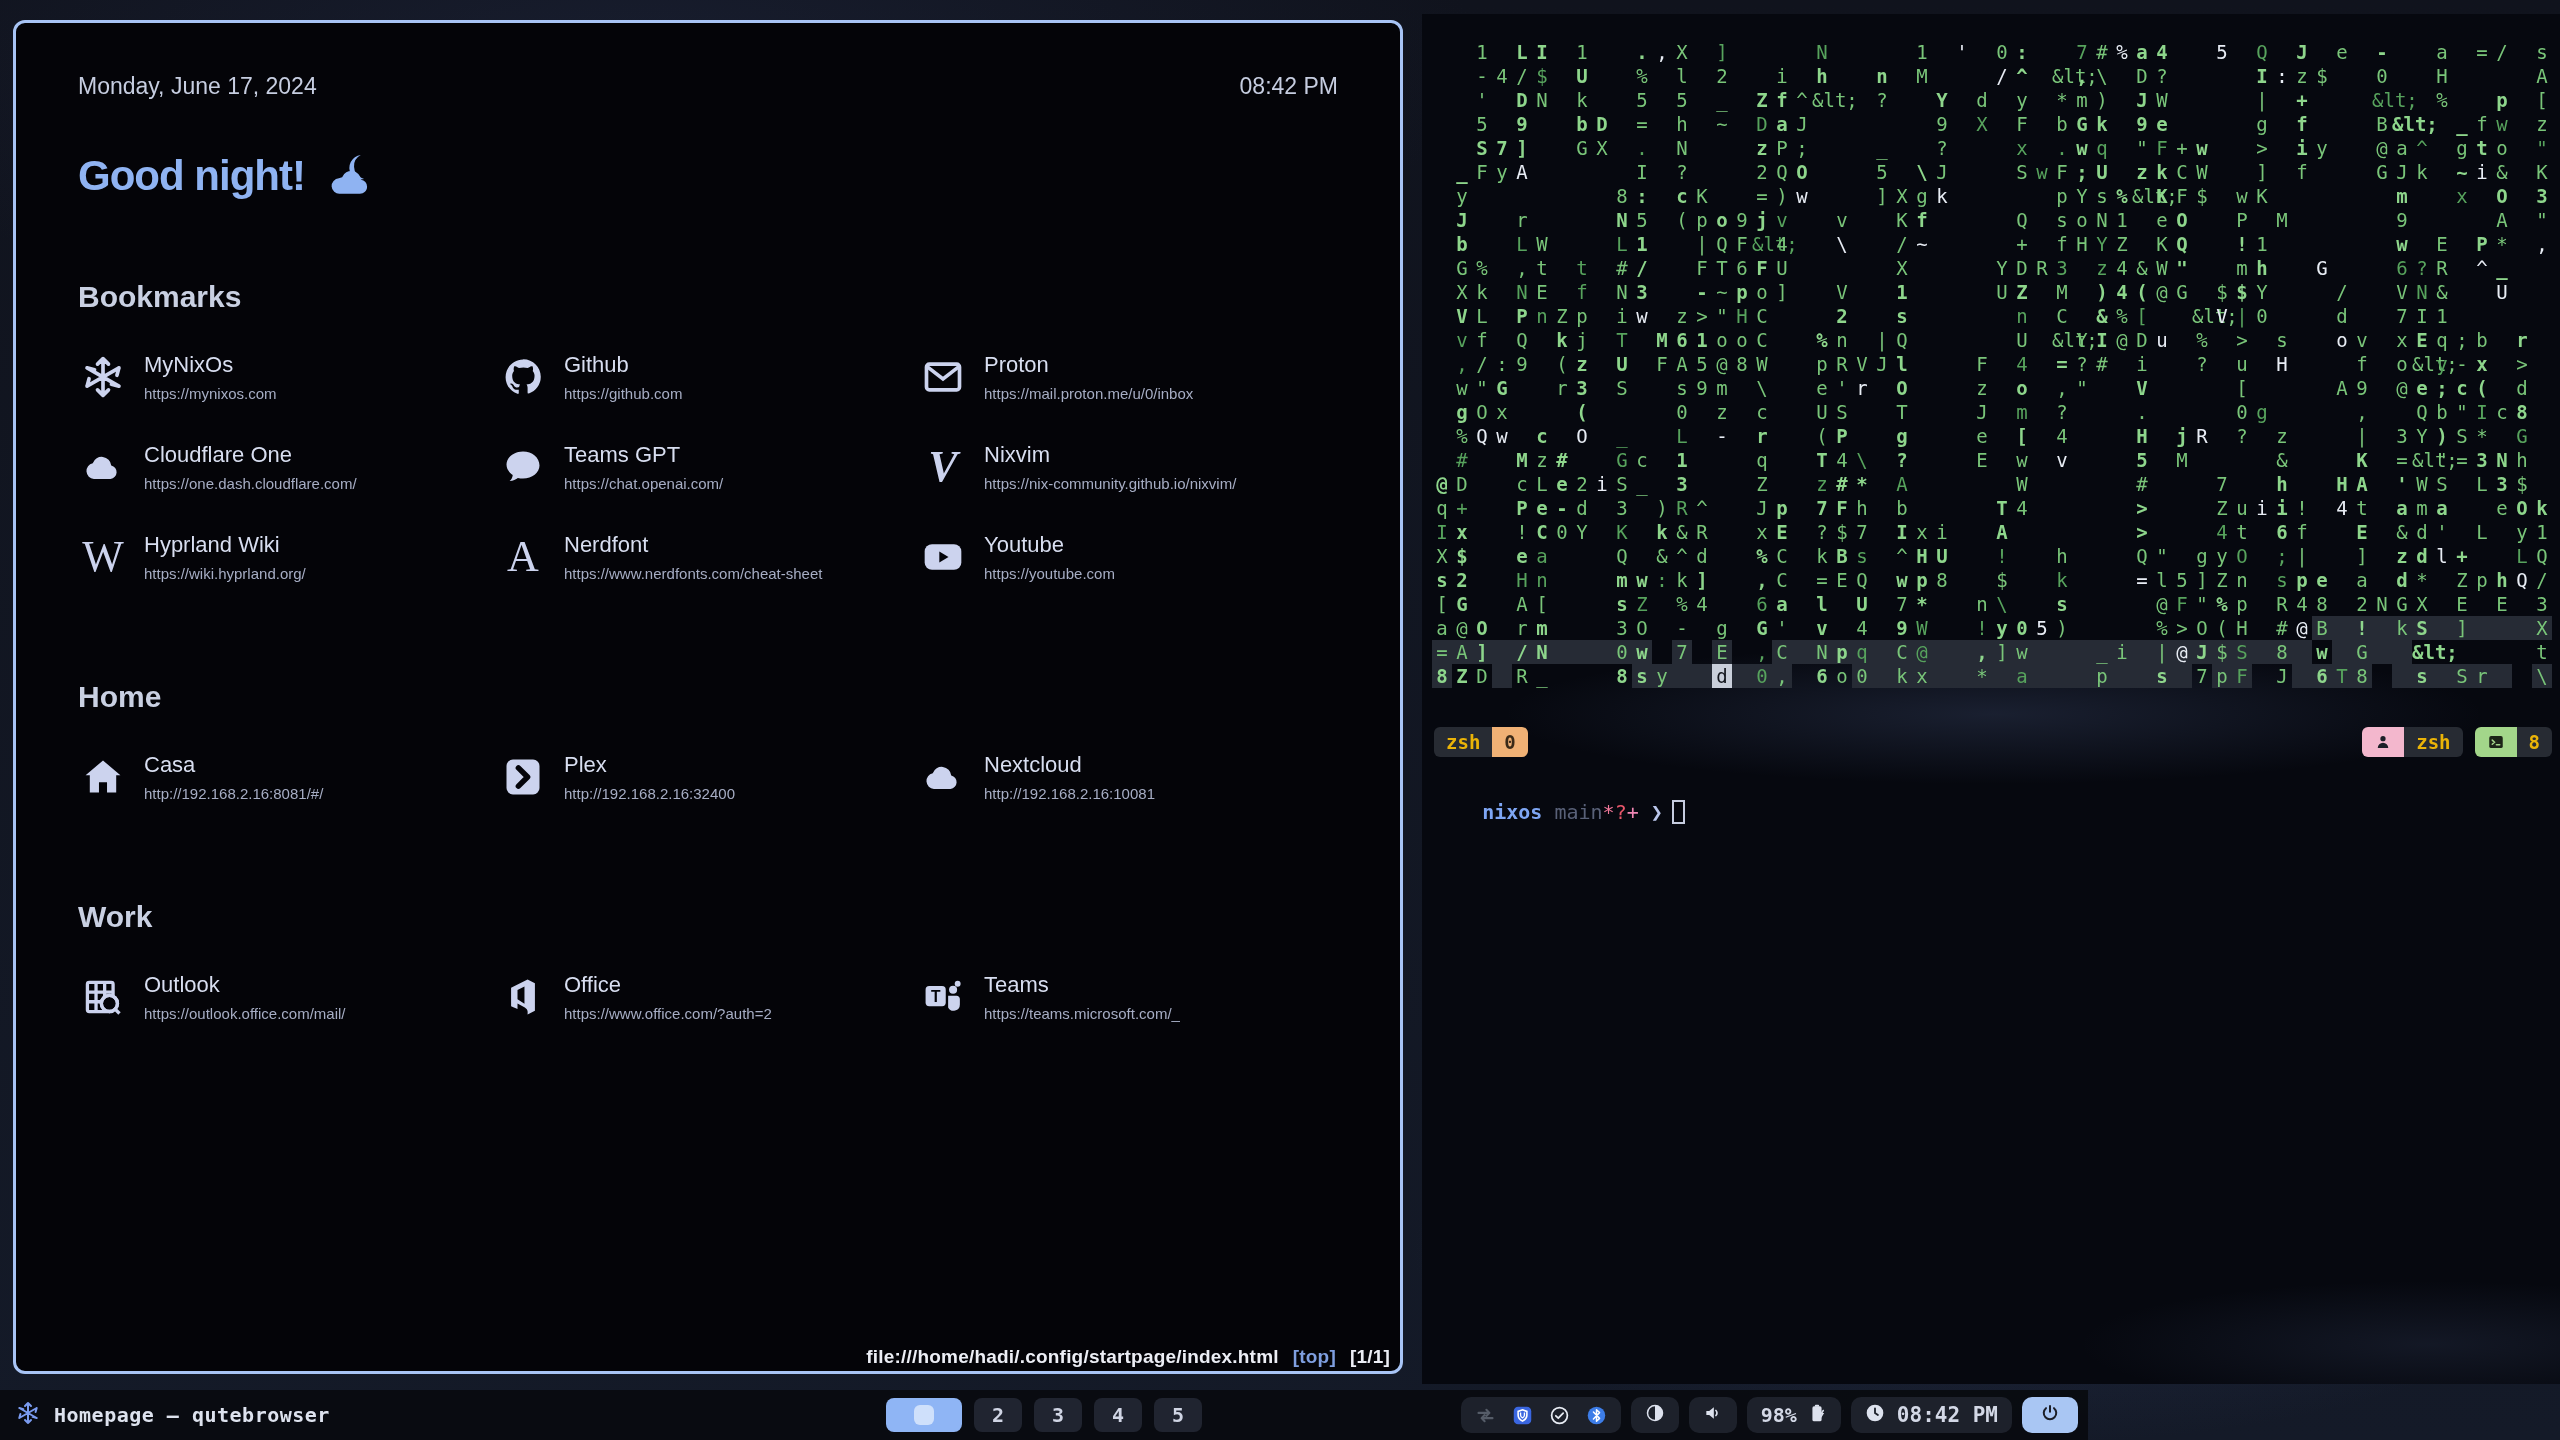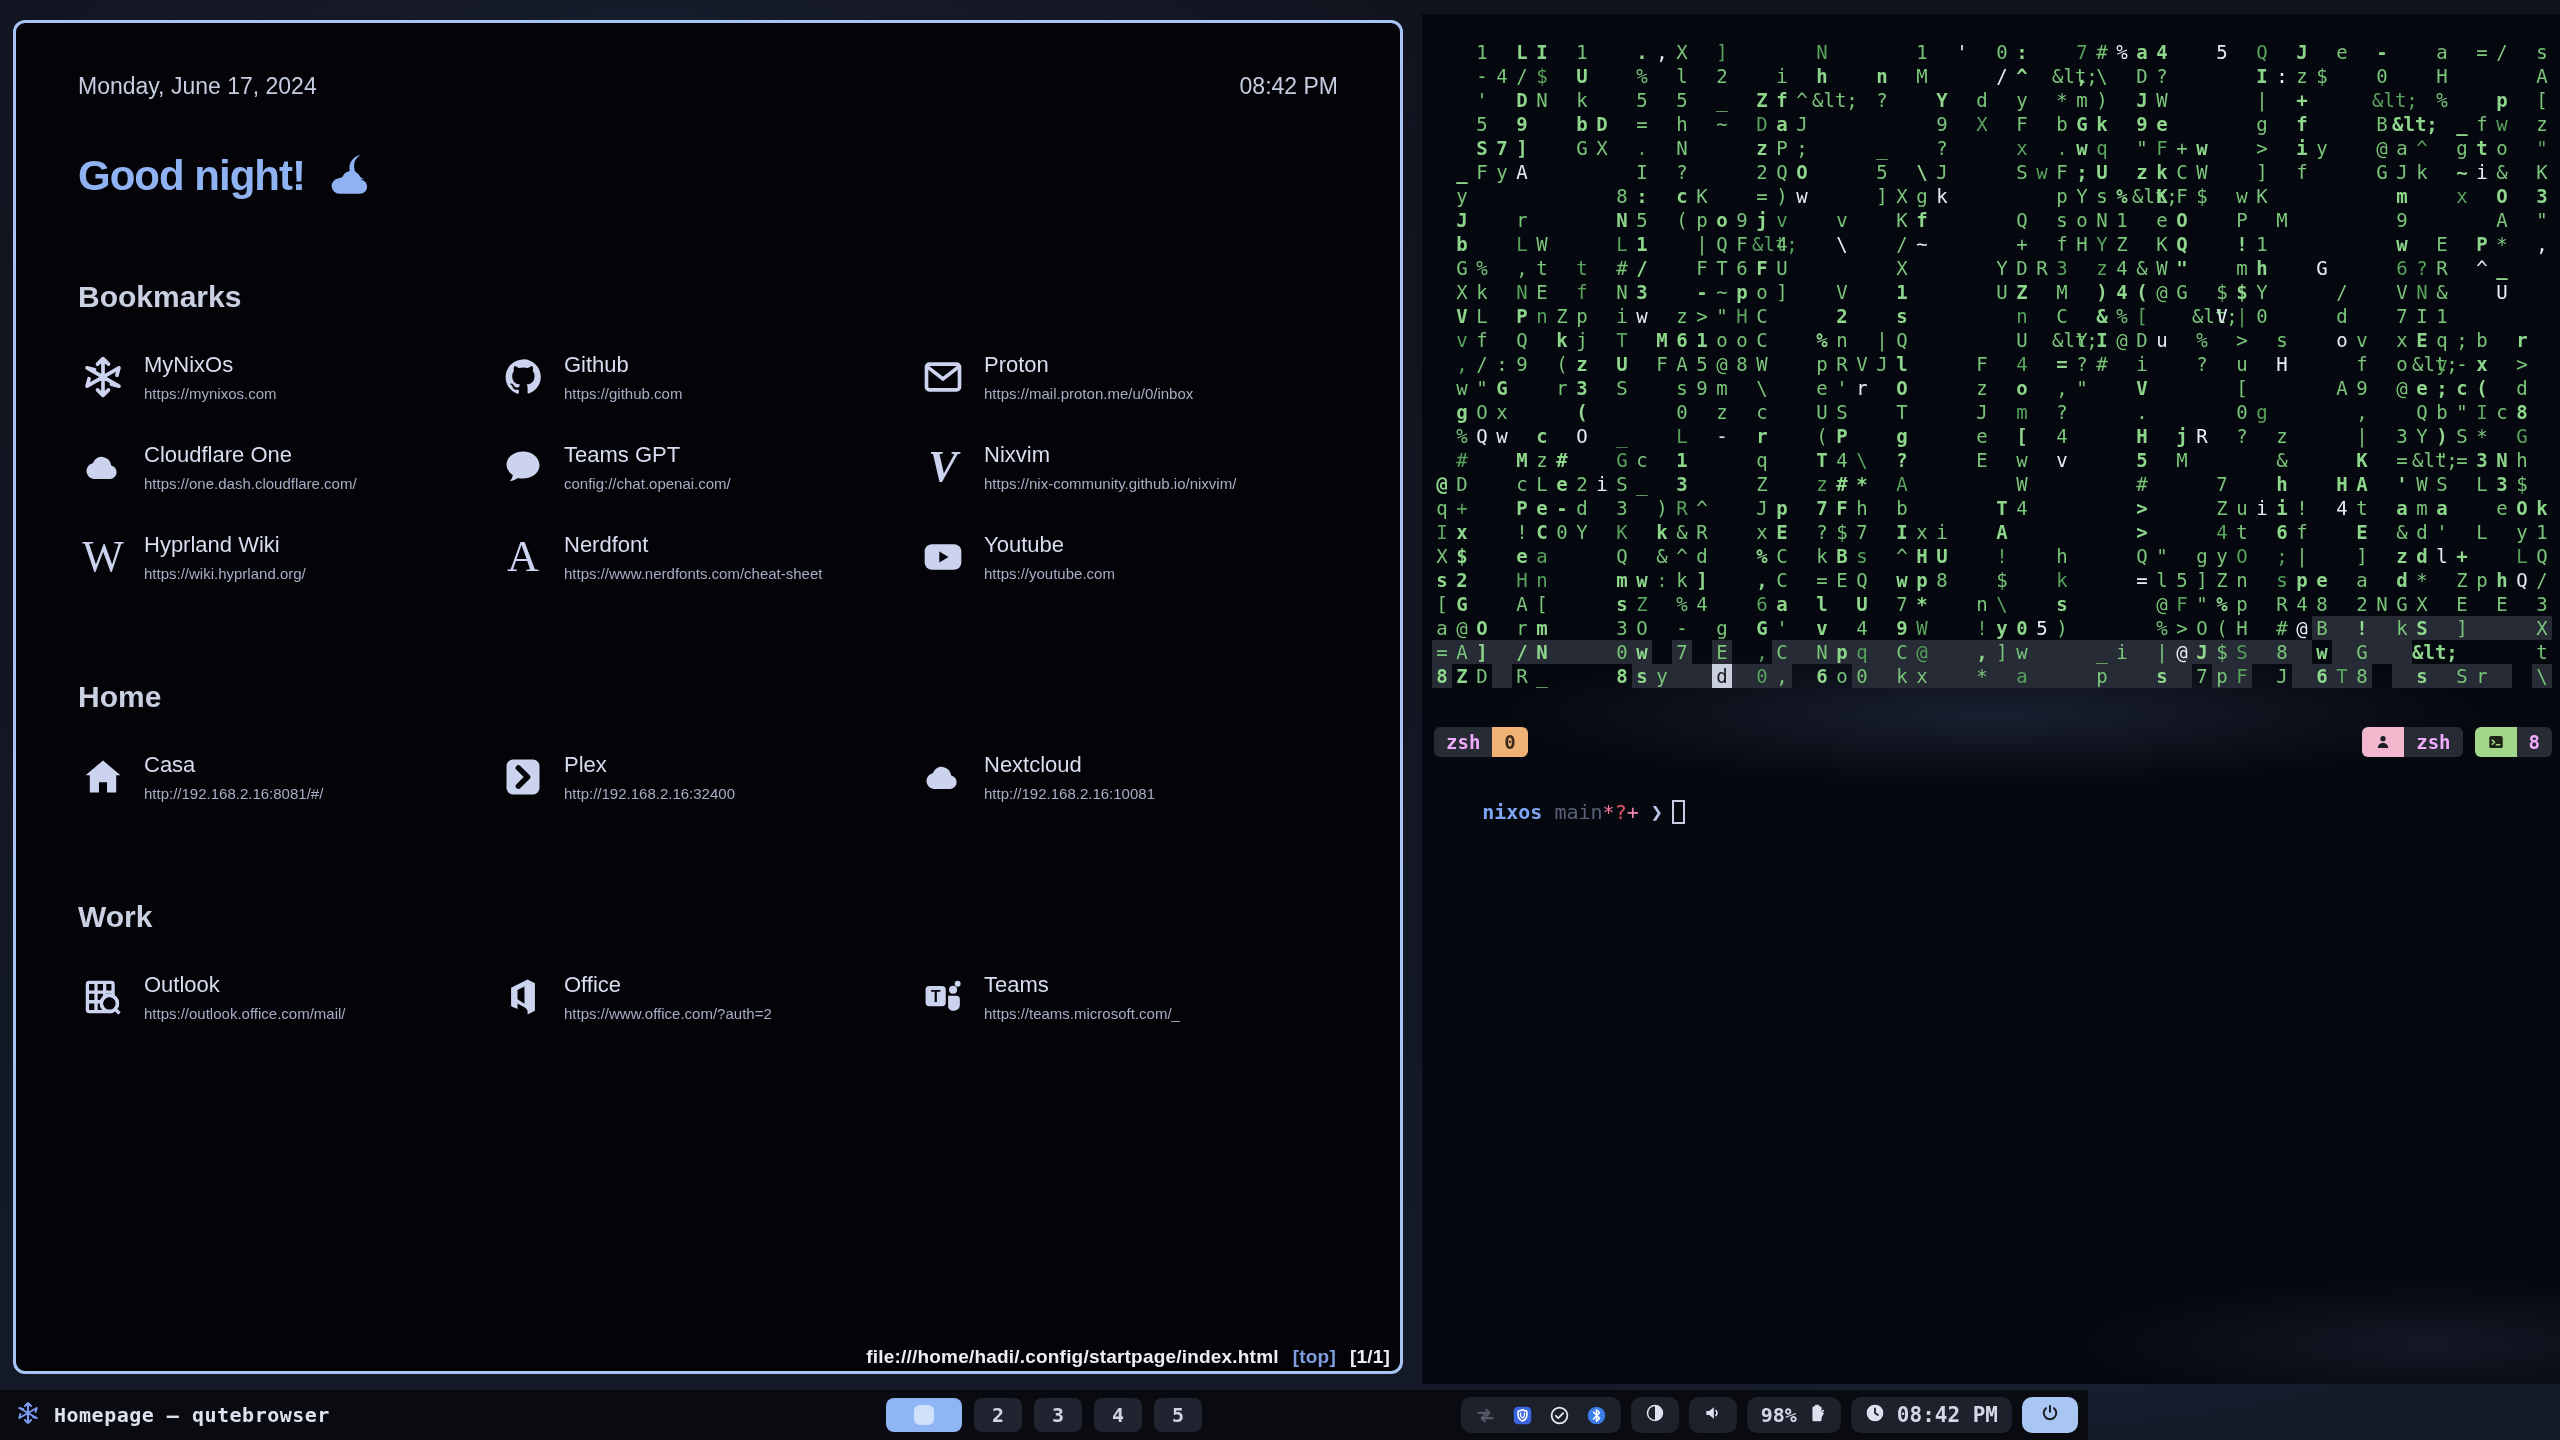--- a/index.html
+++ b/index.html
@@ -68,21 +68,21 @@
 
   .mux-bar { position:absolute; left:12px; right:14px; top:712px; height:32px;
     display:flex; justify-content:space-between; align-items:center; }
   .mux-group { display:flex; align-items:center; gap:12px; }
   .mux-pair { display:flex; }
   .badge { height:30px; display:flex; align-items:center; padding:0 12px;
     font-size:19px; font-weight:700; }
   .badge svg { width:18px; height:18px; }
   .badge.first { border-radius:6px 0 0 6px; }
   .badge.last  { border-radius:0 6px 6px 0; }
-  .badge-dark   { background:#272b33; color:#f0abfc; }
+  .badge-dark   { background:#272b33; color:#eab308; }
   .badge-orange { background:#f0b175; color:#3a2a18; }
   .badge-pink   { background:#f3b7cd; color:#1c1f27; }
   .badge-green  { background:#a3d68a; color:#1c2417; }
 
   .prompt { position:absolute; left:12px; top:762px; font-size:20px; white-space:pre; }
   .p-ctx { color:#7ea6f4; font-weight:700; }
   .p-branch { color:#596178; }
   .p-flag0 { color:#f2789a; }
   .p-flag1 { color:#e8566a; }
   .p-flag2 { color:#ef87b5; }
@@ -183,21 +183,21 @@
           </span>
         </div>
         <div class="sp-link">
           <span class="sp-link-icon">
             <svg viewBox="0 0 24 24" fill="currentColor">
               <path d="M12 3.5c-5 0-9 3.2-9 7.2 0 2.3 1.3 4.3 3.4 5.6-.1 1.1-.6 2.5-1.7 3.4 1.9 0 3.5-.9 4.5-1.7.9.2 1.8.3 2.8.3 5 0 9-3.2 9-7.1 0-4.5-4-7.7-9-7.7z"></path>
             </svg>
           </span>
           <span>
             <div class="sp-link-name">Teams GPT</div>
-            <div class="sp-link-url">config://chat.openai.com/</div>
+            <div class="sp-link-url">https://chat.openai.com/</div>
           </span>
         </div>
         <div class="sp-link">
           <span class="sp-link-icon">
             <span class="glyph" style="font-style:italic; font-weight:800;">V</span>
           </span>
           <span>
             <div class="sp-link-name">Nixvim</div>
             <div class="sp-link-url">https://nix-community.github.io/nixvim/</div>
           </span>

